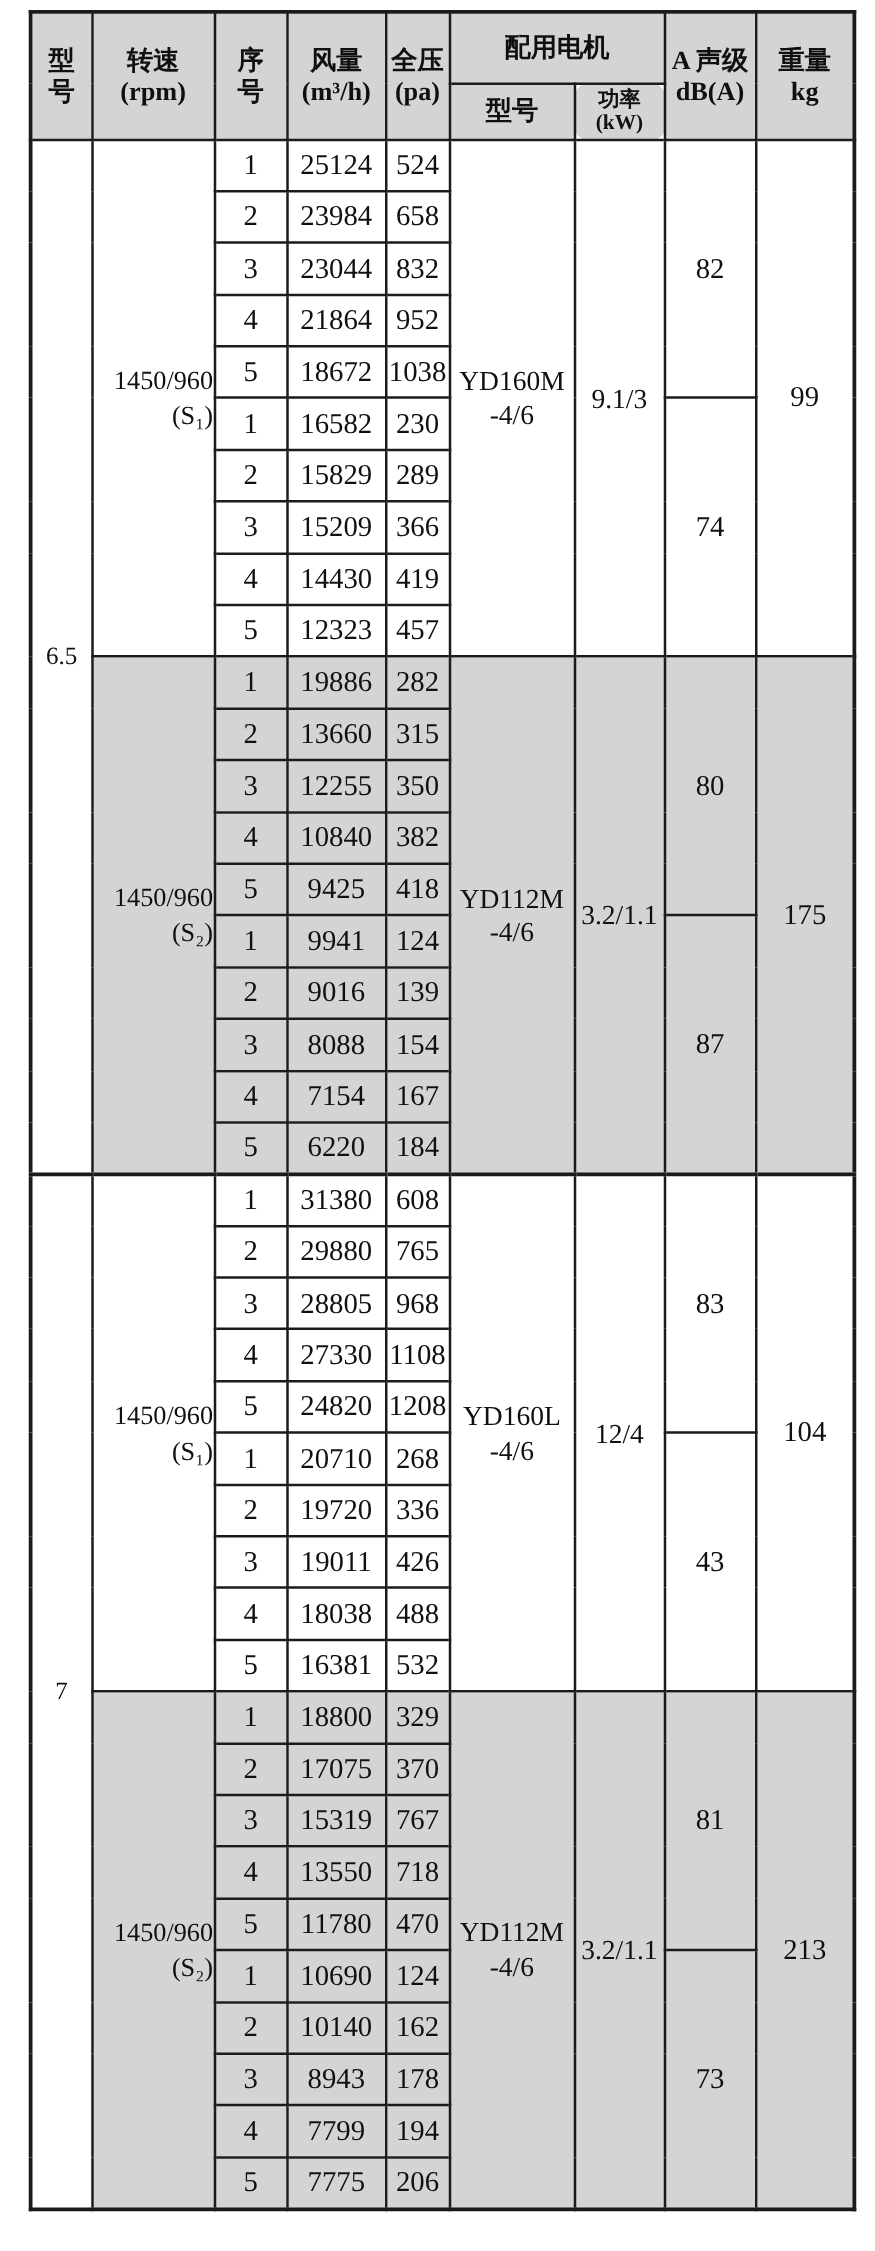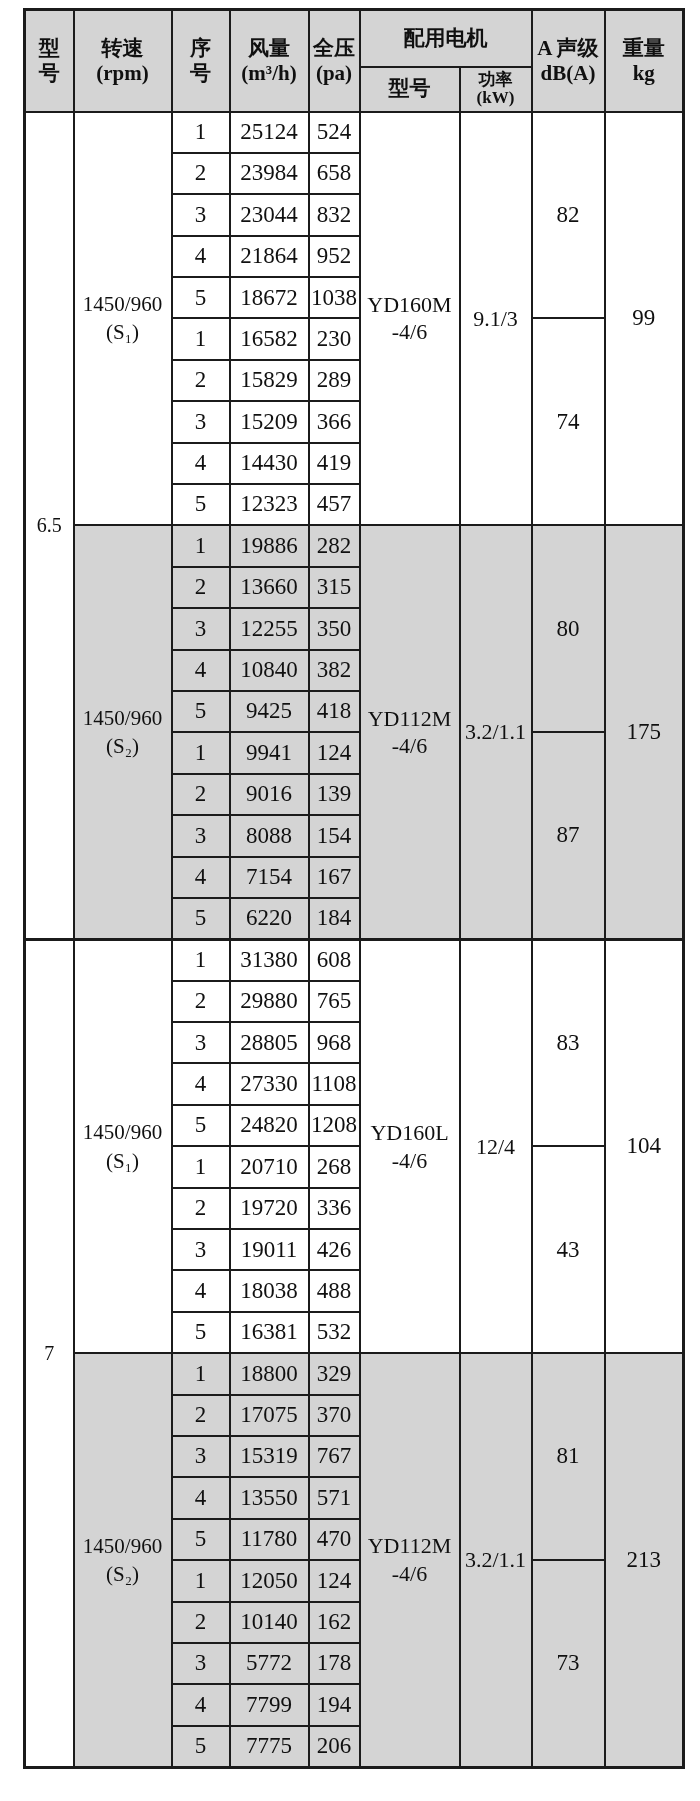--- a/index.html
+++ b/index.html
@@ -39,29 +39,29 @@
     overflow: hidden;
   }
   thead th {
     background: var(--header-bg);
     font-weight: bold;
     font-size: 21px;
     line-height: 1.2;
   }
   thead tr.hrow1 { height: 57px; }
   thead tr.hrow2 { height: 45px; }
-  thead th.small-sub { font-size: 17px; line-height: 1.05; }
+  thead th.small-sub { font-size: 17px; line-height: 1.05; border-radius: 10px; }
   tbody tr { height: 41.4px; }
   tbody td {
     font-size: 23px;
     background: #ffffff;
     line-height: 1.15;
   }
   tbody td.model-col { font-size: 20px; }
-  tbody td.speed-col { font-size: 21px; line-height: 1.35; }
+  tbody td.speed-col { font-size: 21px; line-height: 1.35; text-align: right; }
   tbody td.motor-col { font-size: 22px; line-height: 1.25; }
   tbody td.shaded { background: var(--shaded-bg); }
   tbody tr.model-divider td { border-top: 3px solid var(--border-c); }
 </style>
 </head>
 <body>
 
 <div class="page">
   <table class="spec">
     <colgroup>
@@ -294,41 +294,41 @@
           <td class="shaded">370</td>
         </tr>
         <tr>
           <td class="shaded">3</td>
           <td class="shaded">15319</td>
           <td class="shaded">767</td>
         </tr>
         <tr>
           <td class="shaded">4</td>
           <td class="shaded">13550</td>
-          <td class="shaded">571</td>
+          <td class="shaded">718</td>
         </tr>
         <tr>
           <td class="shaded">5</td>
           <td class="shaded">11780</td>
           <td class="shaded">470</td>
         </tr>
         <tr>
           <td class="shaded">1</td>
-          <td class="shaded">12050</td>
+          <td class="shaded">10690</td>
           <td class="shaded">124</td>
           <td class="shaded" rowspan="5">73</td>
         </tr>
         <tr>
           <td class="shaded">2</td>
           <td class="shaded">10140</td>
           <td class="shaded">162</td>
         </tr>
         <tr>
           <td class="shaded">3</td>
-          <td class="shaded">5772</td>
+          <td class="shaded">8943</td>
           <td class="shaded">178</td>
         </tr>
         <tr>
           <td class="shaded">4</td>
           <td class="shaded">7799</td>
           <td class="shaded">194</td>
         </tr>
         <tr>
           <td class="shaded">5</td>
           <td class="shaded">7775</td>

